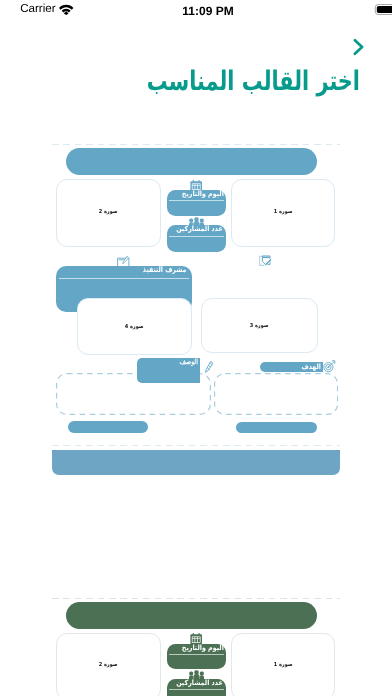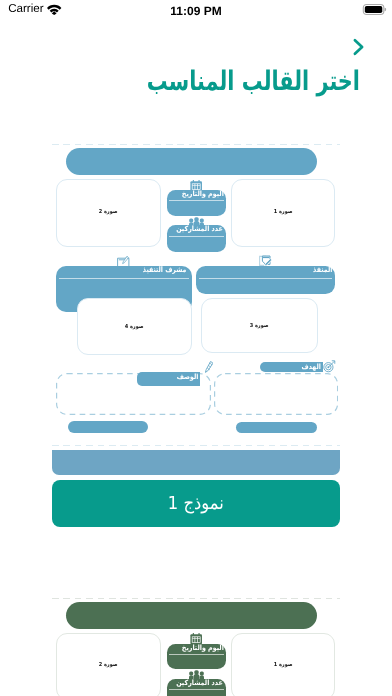--- a/index.html
+++ b/index.html
@@ -1,19 +1,19 @@
 <!DOCTYPE html>
 <html><head>
 <meta charset="utf-8">
 <style>
   *{box-sizing:border-box;margin:0;padding:0;}
   html,body{width:392px;height:696px;background:#ffffff;font-family:"DejaVu Sans",sans-serif;overflow:hidden;-webkit-font-smoothing:antialiased;text-rendering:geometricPrecision;}
   .phone{position:relative;width:392px;height:696px;background:#fff;overflow:hidden;}
 
-  .statusbar{position:absolute;left:0;top:0;width:320px;height:20px;}
+  .statusbar{position:absolute;left:12px;top:0;width:320px;height:20px;}
   .sb-carrier{position:absolute;left:8.2px;top:3.4px;font-size:11.6px;color:#000;font-family:"Liberation Sans",sans-serif;line-height:11.6px;}
   .sb-wifi{position:absolute;left:47.3px;top:3.8px;width:14.4px;height:10.9px;}
   .sb-time{position:absolute;left:0;top:4.6px;width:392px;text-align:center;font-size:12px;font-weight:bold;color:#000;font-family:"Liberation Sans",sans-serif;line-height:12px;}
   .sb-batt{position:absolute;left:362px;top:3.6px;width:25px;height:11px;}
 
   .chevron{position:absolute;left:352px;top:38px;width:14px;height:18px;}
 
   .title{position:absolute;left:0;top:68px;width:392px;font-size:27px;font-weight:bold;color:#079b8c;direction:rtl;line-height:1;}
   .title span{display:inline-block;transform:scaleX(0.77);transform-origin:center;}
 
@@ -113,31 +113,27 @@
     <div class="pill" style="left:3.6px;top:121.8px;width:136px;height:46px;background:#63a6c6;border-radius:10px;">
       <div class="pilltxt" style="top:0.2px;font-size:7.6px;"><span style="transform:scaleX(0.82)">مشرف التنفيذ</span></div>
       <div class="pillline" style="left:3px;right:3px;top:12.2px;"></div>
     </div>
     <svg class="ico" style="left:206.5px;top:110.6px;width:13.4px;height:11.6px;" viewBox="0 0 134 116">
       <path d="M6 14h58v90H6z" fill="none" stroke="#63a6c6" stroke-opacity="0.45" stroke-width="11"></path>
       <path d="M34 10h76v84H66L34 62z" fill="#fff" stroke="#63a6c6" stroke-width="10" stroke-linejoin="round"></path>
       <path d="M40 24h64" stroke="#63a6c6" stroke-width="14"></path>
       <path d="M114 36 128 50 74 104 54 110 60 90z" fill="#63a6c6" stroke="#fff" stroke-width="8" stroke-linejoin="round"></path>
     </svg>
-    <div class="pill" style="left:143.7px;top:121.8px;width:139.2px;height:28.5px;background:#63a6c6;border-radius:9.5px;">
-      <div class="pilltxt" style="top:0.2px;font-size:7.6px;"><span style="transform:scaleX(0.82)">المنفذ</span></div>
-      <div class="pillline" style="left:3px;right:3px;top:12.2px;"></div>
-    </div>
     <div class="imgcard" style="left:24.5px;top:153.8px;width:115.9px;height:57.1px;">
       <div class="imglabel" style="top:24px;"><span>صورة 4</span></div>
     </div>
     <div class="imgcard" style="left:148.6px;top:154.3px;width:117.8px;height:54.7px;">
       <div class="imglabel" style="top:23px;"><span>صورة 3</span></div>
     </div>
-    <div class="pill" style="left:85.3px;top:228px;width:62.5px;height:14px;background:#63a6c6;border-radius:5px 0 0 5px;">
+    <div class="pill" style="left:85.3px;top:214px;width:62.5px;height:25px;background:#63a6c6;border-radius:5px 0 0 5px;font-family:Liberation Serif, serif;">
       <div class="pilltxt" style="top:1.2px;font-size:7.2px;"><span style="transform:scaleX(0.86)">الوصف</span></div>
     </div>
     <svg class="ico" style="left:152.8px;top:216.8px;width:8.4px;height:12px;" viewBox="0 0 84 120">
       <path d="M56 4 80 22 28 98 4 114 12 86z" fill="none" stroke="#63a6c6" stroke-width="9" stroke-linejoin="round"></path>
       <path d="M47 20 71 38" stroke="#63a6c6" stroke-width="7"></path>
       <path d="M35 45 59 63" stroke="#63a6c6" stroke-width="7"></path>
       <path d="M23 70 47 88" stroke="#63a6c6" stroke-width="7"></path>
     </svg>
     <div class="pill" style="left:207.7px;top:218.1px;width:63.2px;height:10px;background:#63a6c6;border-radius:5px 0 0 5px;">
       <div class="pilltxt" style="top:1.2px;font-size:7.2px;"><span style="transform:scaleX(0.86)">الهدف</span></div>
@@ -152,23 +148,20 @@
     <svg class="dashbox" style="left:3.7px;top:229.4px;width:155px;height:42px;" viewBox="0 0 155 42">
         <rect x="0.6" y="0.6" width="153.8" height="40.8" rx="10.5" fill="none" stroke="#63a6c6" stroke-opacity="0.55" stroke-width="1.2" stroke-dasharray="5.6 4.4"></rect>
       </svg>
     <svg class="dashbox" style="left:161.5px;top:229.4px;width:124.2px;height:42px;" viewBox="0 0 124.2 42">
         <rect x="0.6" y="0.6" width="123" height="40.8" rx="10.5" fill="none" stroke="#63a6c6" stroke-opacity="0.55" stroke-width="1.2" stroke-dasharray="5.6 4.4"></rect>
       </svg>
     <div class="smallpill" style="left:15.7px;top:277.4px;width:80.5px;height:12px;background:#63a6c6;"></div>
     <div class="smallpill" style="left:184.2px;top:278px;width:81.3px;height:10.6px;background:#63a6c6;"></div>
   </div>
   <div class="bigbar" style="left:52px;top:450px;width:288px;height:25px;background:#6ea5c4;"></div>
-  <div class="cta" style="left:52px;top:480px;width:288px;height:47px;background:#079b8c;">
-      <span>نموذج 1</span>
-    </div>
 
   <div class="tplcard green" style="left:52px;top:597.5px;width:288px;height:302px;">
     <div class="hdrbar" style="left:14.4px;top:4px;width:250.4px;height:27.3px;background:#4c7053;"></div>
     <div class="imgcard g" style="left:4px;top:35.2px;width:105px;height:67.8px;">
       <div class="imglabel" style="top:27.5px;"><span>صورة 2</span></div>
     </div>
     <div class="imgcard g" style="left:178.7px;top:35.2px;width:104.8px;height:67.8px;">
       <div class="imglabel" style="top:27.5px;"><span>صورة 1</span></div>
     </div>
     <svg class="ico" style="left:138.2px;top:35.6px;width:12.4px;height:11.6px;" viewBox="0 0 124 116">

